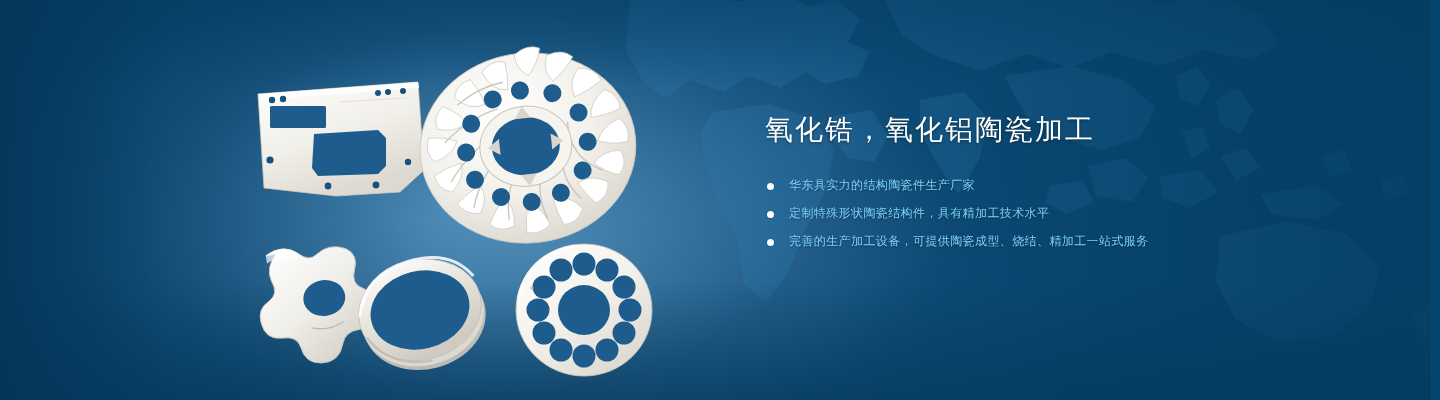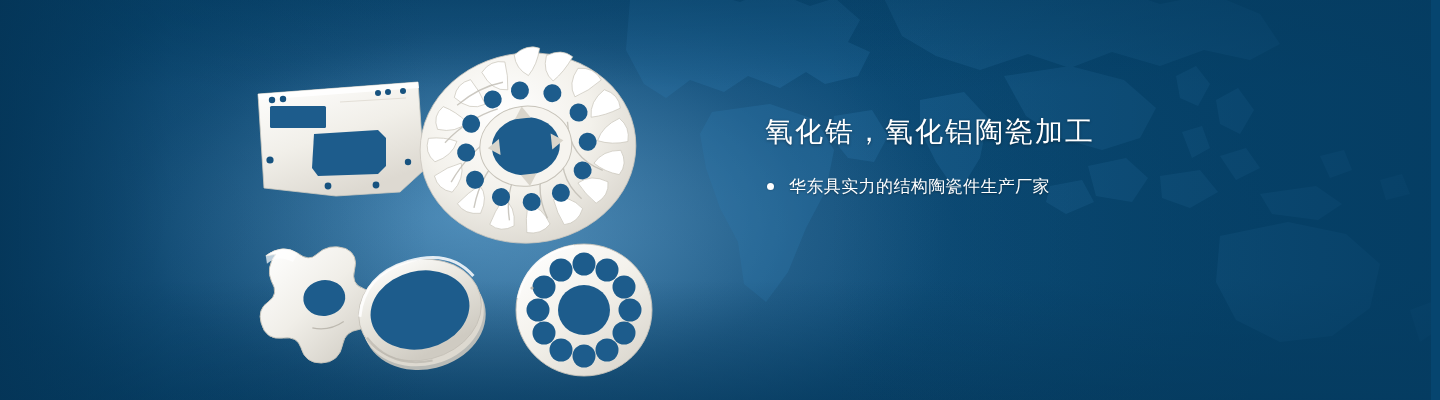--- a/index.html
+++ b/index.html
@@ -5,21 +5,21 @@
   html, body {
     margin: 0;
     padding: 0;
     background: #06456f;
   }
   .banner {
     position: relative;
     width: 1431px;
     height: 400px;
     overflow: hidden;
-    font-family: Liberation Sans, sans-serif;
+    font-family: Liberation Mono, monospace;
     background: #06456f;
   }
 
   
   .bg-base {
     position: absolute;
     inset: 0;
     background: #06456f;
   }
   .bg-glow {
@@ -102,23 +102,23 @@
   }
   .bullets {
     list-style: none;
     margin: 24px 0 0 2px;
     padding: 0;
   }
   .bullets li {
     position: relative;
     padding-left: 22px;
     margin-bottom: 7px;
-    font-size: 17px;
+    font-size: 12px;
     line-height: 21px;
-    color: #ffffff;
+    color: #7dd3fc;
     letter-spacing: 0.4px;
     white-space: nowrap;
     text-shadow: 0 1px 2px rgba(0,0,0,0.35);
   }
   .bullets li::before {
     content: "";
     position: absolute;
     left: 0;
     top: 7px;
     width: 7px;
@@ -335,16 +335,18 @@
         <circle cx="-52" cy="-22" r="1.6" fill="#b8b4ab"></circle>
       </g>
     </svg>
   </div>
 
   <div class="copy">
     <h1 class="headline">氧化锆，氧化铝陶瓷加工</h1>
 
     <ul class="bullets">
       <li>华东具实力的结构陶瓷件生产厂家</li>
+      <li>定制特殊形状陶瓷结构件，具有精加工技术水平</li>
+      <li>完善的生产加工设备，可提供陶瓷成型、烧结、精加工一站式服务</li>
     </ul>
   </div>
 
 </div>
 
 </body></html>

